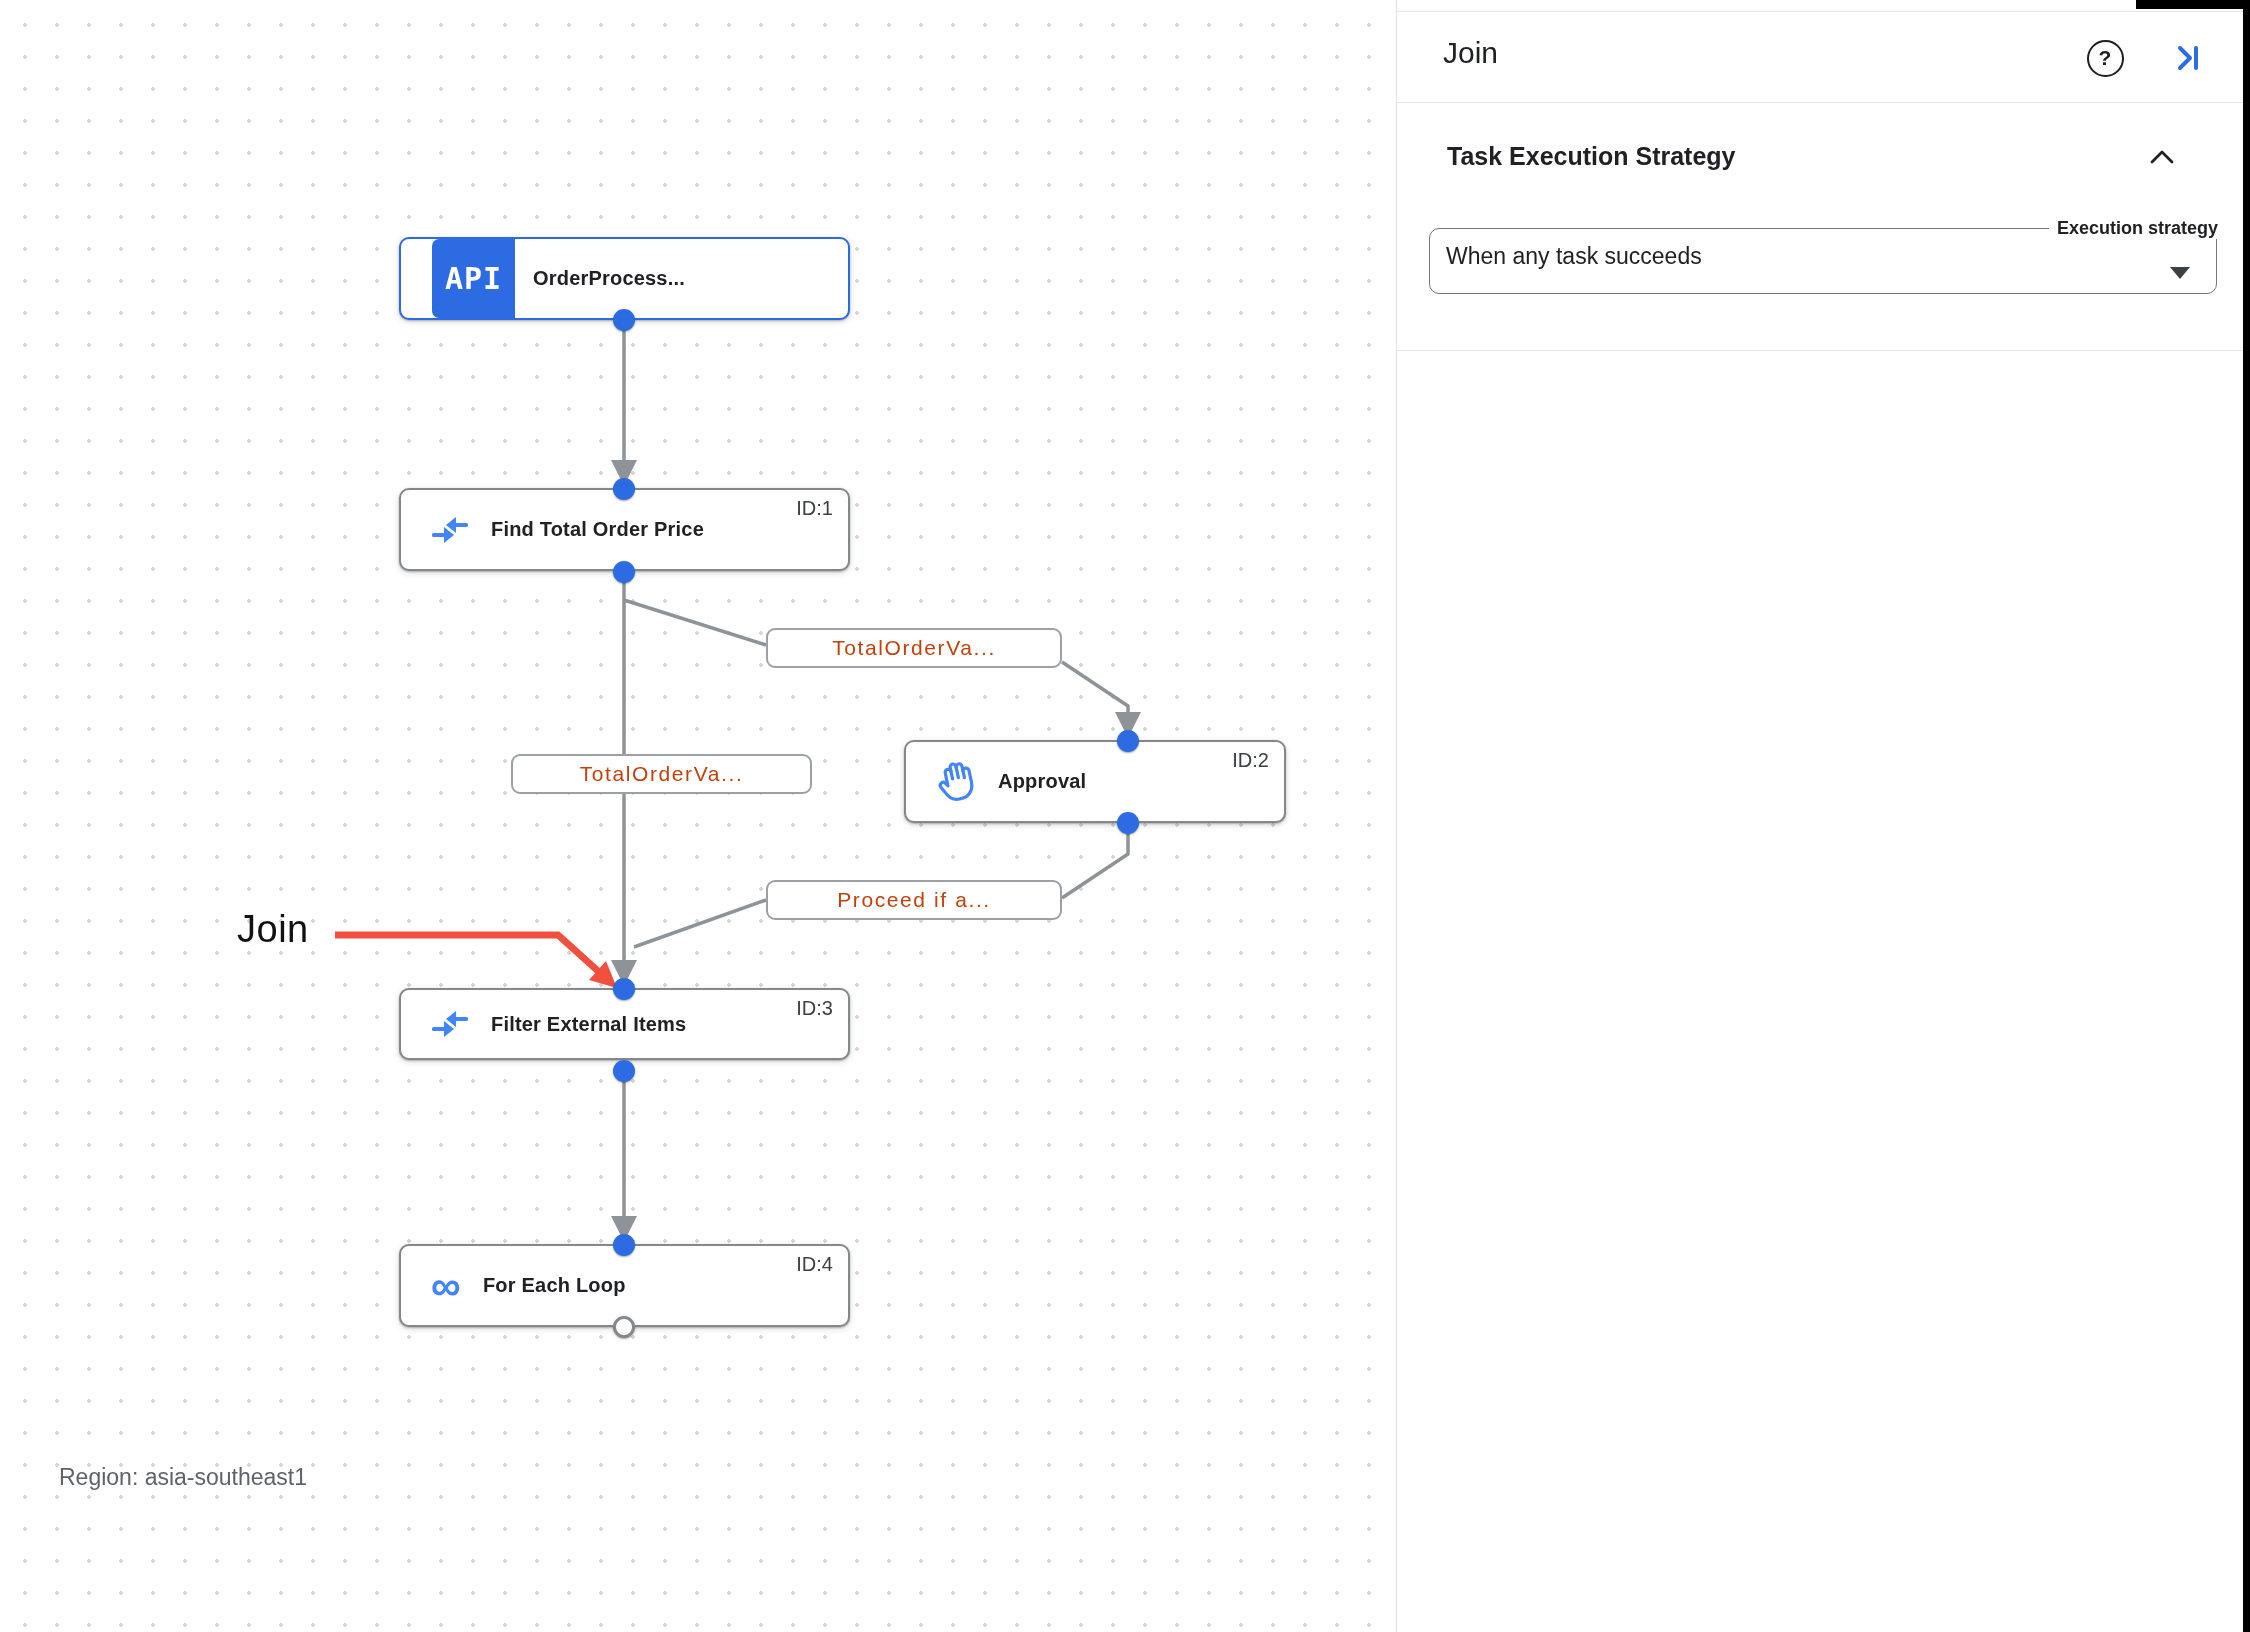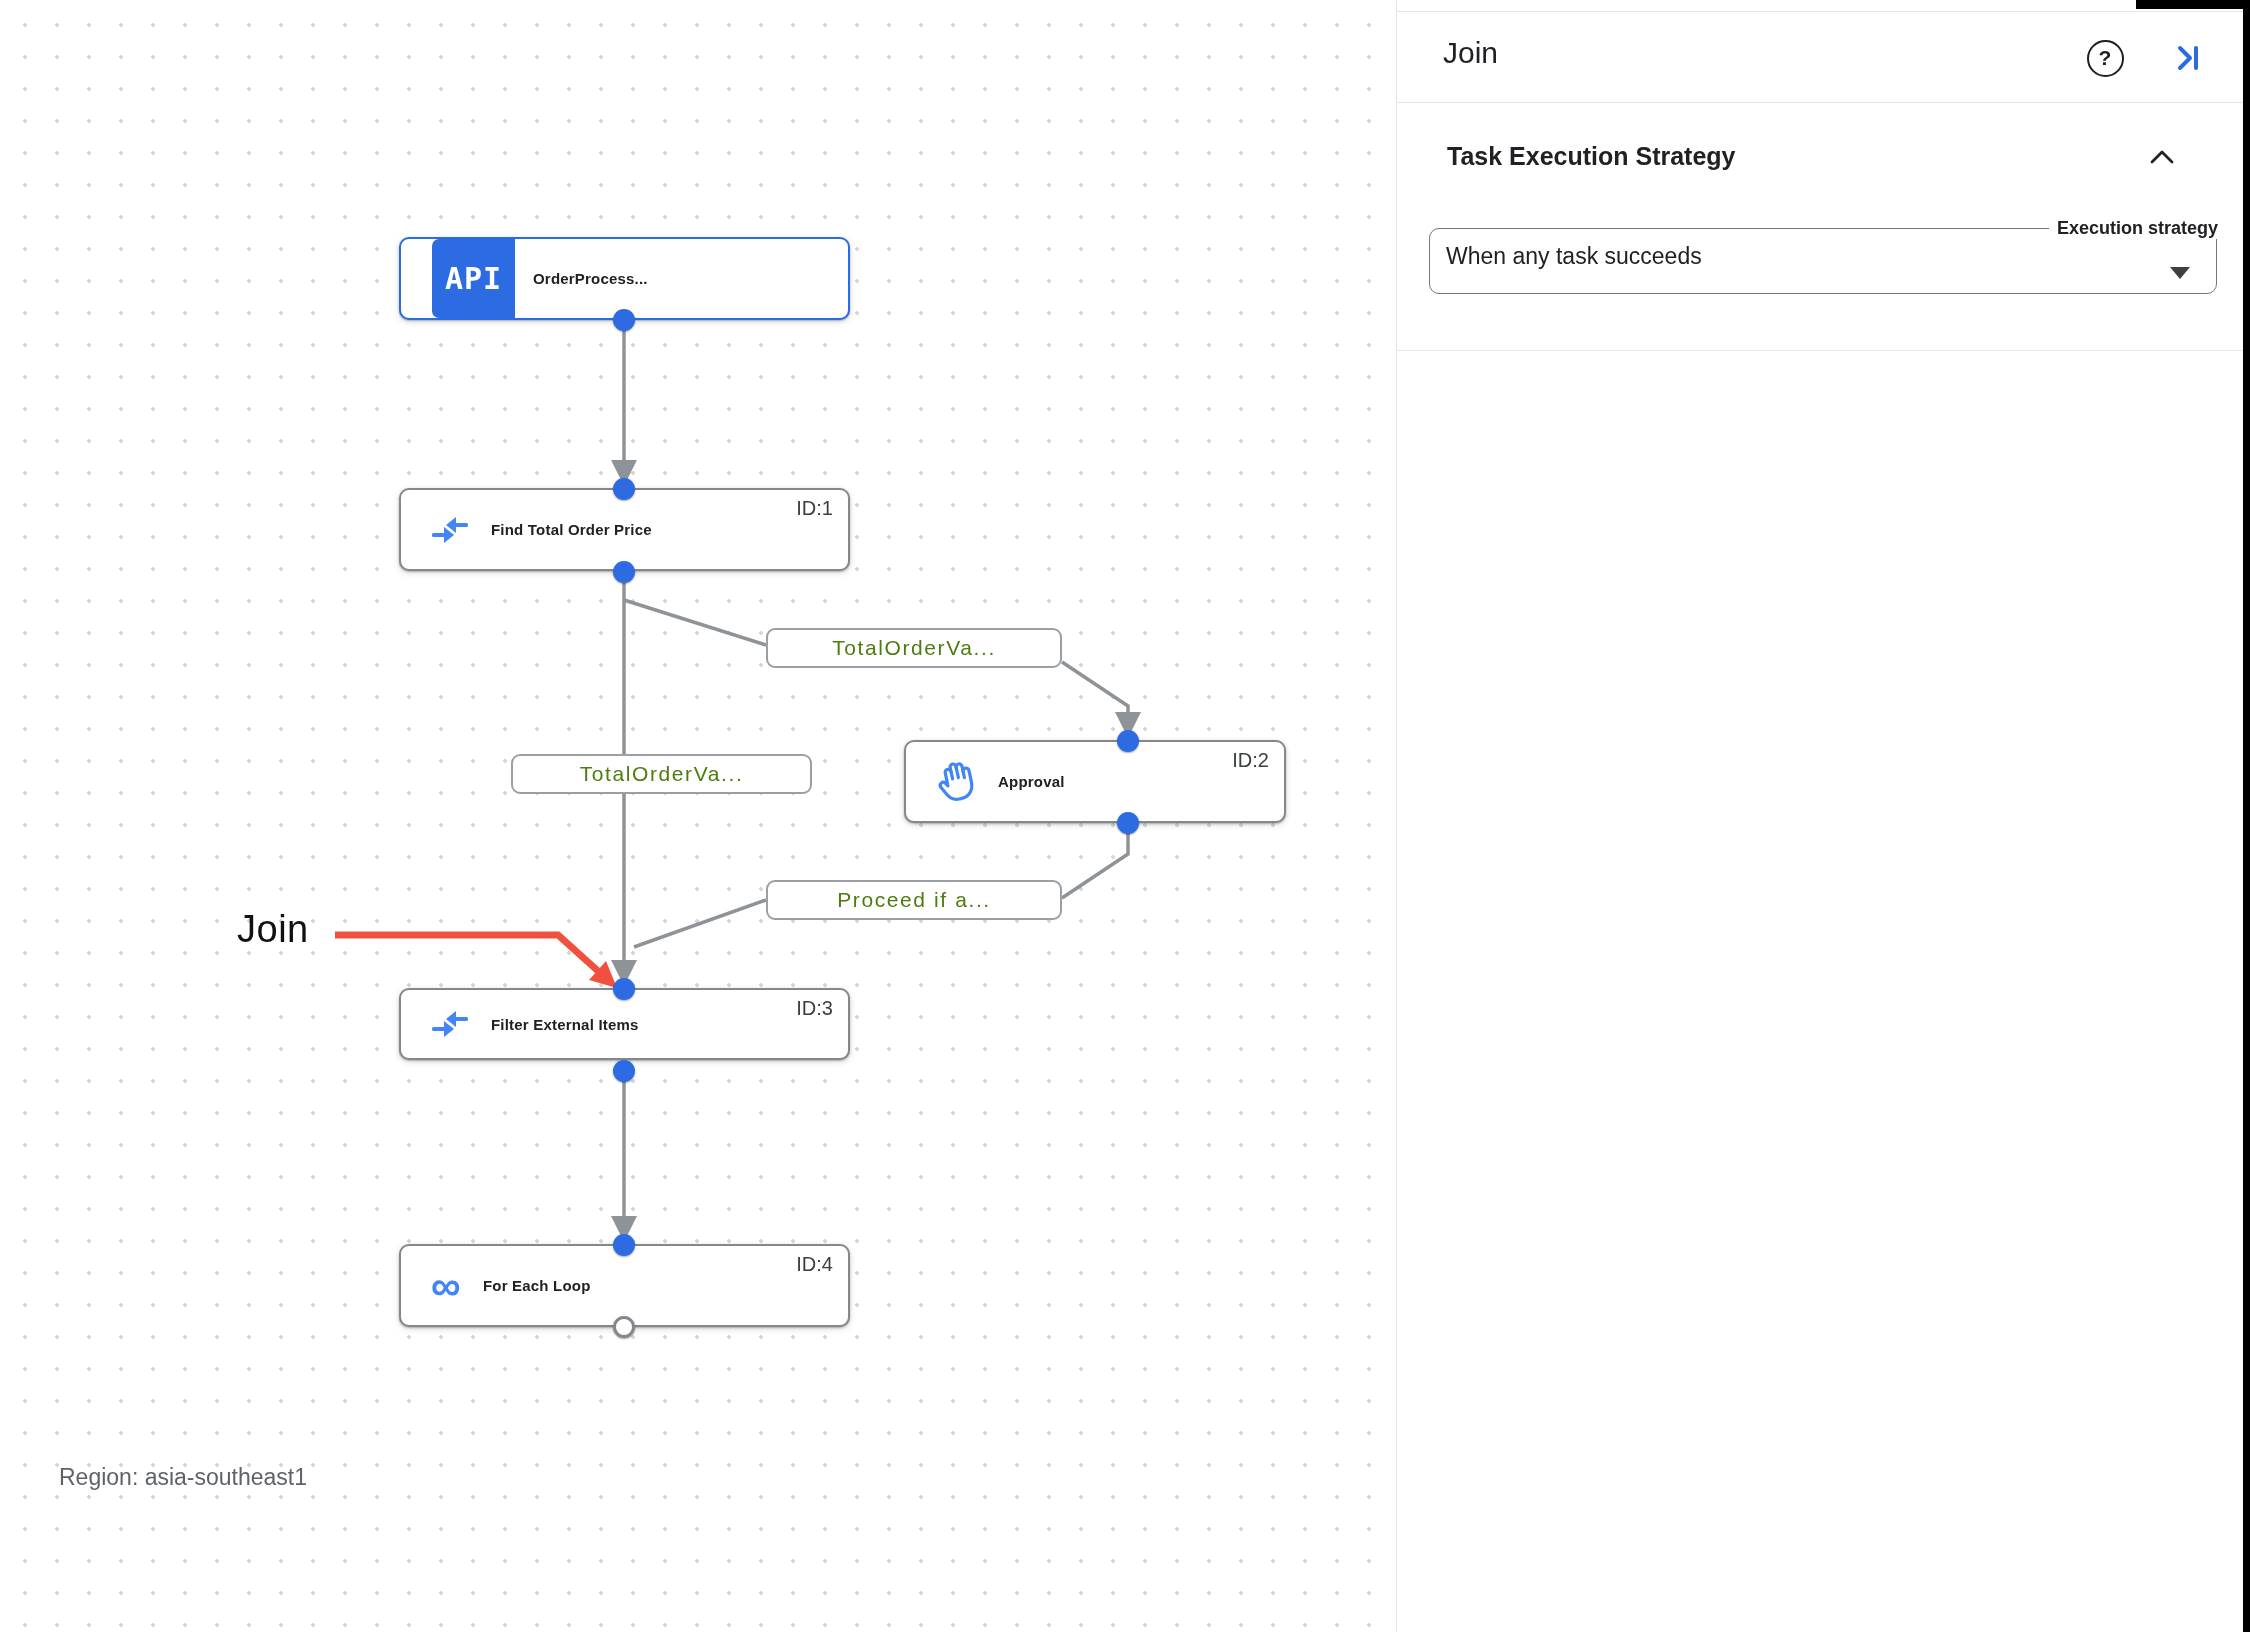--- a/index.html
+++ b/index.html
@@ -9,37 +9,37 @@
   
   #canvas{position:absolute;left:0;top:0;width:1396px;height:1632px;
     background-color:#fff;
     background-image:radial-gradient(circle,#d6d6d6 1.7px,transparent 2px);
     background-size:32px 32px;background-position:9px 9px;}
   #edges{position:absolute;left:0;top:0;z-index:1;}
 
   .node{position:absolute;z-index:2;background:#fff;border:2px solid #84888d;border-radius:10px;
     display:flex;align-items:center;box-shadow:0 1px 2px rgba(60,64,67,.35),0 2px 6px rgba(60,64,67,.18);
     box-sizing:border-box;}
-  .node-title{font-weight:700;font-size:15px;color:#202124;letter-spacing:.2px;}
+  .node-title{font-weight:700;font-size:20px;color:#202124;letter-spacing:.2px;}
   .node-id{position:absolute;top:7px;right:15px;font-size:20px;color:#3c4043;}
   .node-icon{margin:0 22px 0 30px;display:flex;align-items:center;justify-content:center;}
   .api-badge{width:83px;align-self:stretch;background:#2d6be3;border-radius:7px 0 0 7px;
     display:flex;align-items:center;justify-content:center;color:#fff;
     font-family:"DejaVu Sans Mono",monospace;font-weight:700;font-size:30px;letter-spacing:1px;}
   #node-order-process{border-color:#2d6be3;}
   #node-order-process .node-title{margin-left:18px;}
   .infinity-glyph{font-size:42px;line-height:26px;font-weight:700;color:#4285f4;}
 
   .dot{position:absolute;z-index:3;width:22px;height:22px;border-radius:50%;
     background:#2d6be3;box-shadow:0 1px 2px rgba(0,0,0,.35);box-sizing:border-box;}
   .dot.hollow{background:#fff;border:3px solid #84888d;}
 
   .edge-label{position:absolute;z-index:2;background:#fff;border:2px solid #9aa0a6;border-radius:9px;
     display:flex;align-items:center;justify-content:center;
-    font-size:21px;letter-spacing:1.6px;color:#4d7c0f;box-sizing:border-box;}
+    font-size:21px;letter-spacing:1.6px;color:#c2410c;box-sizing:border-box;}
 
   #join-annotation-text{position:absolute;z-index:4;font-size:38px;color:#111;letter-spacing:.5px;}
   #region-label{position:absolute;font-size:23px;color:#5f6368;margin-left:7px;}
 
   
   #panel{position:absolute;left:1396px;top:0;width:848px;height:1632px;background:#fff;
     border-left:1px solid #e2e2e2;box-sizing:border-box;}
   #panel-topline{position:absolute;left:0;top:11px;width:100%;height:1px;background:#e6e6e6;}
   #panel-header{position:absolute;left:0;top:12px;width:100%;height:91px;border-bottom:1px solid #e4e4e4;box-sizing:border-box;}
   #panel-title{position:absolute;left:46px;top:24px;font-size:30px;color:#202124;}

